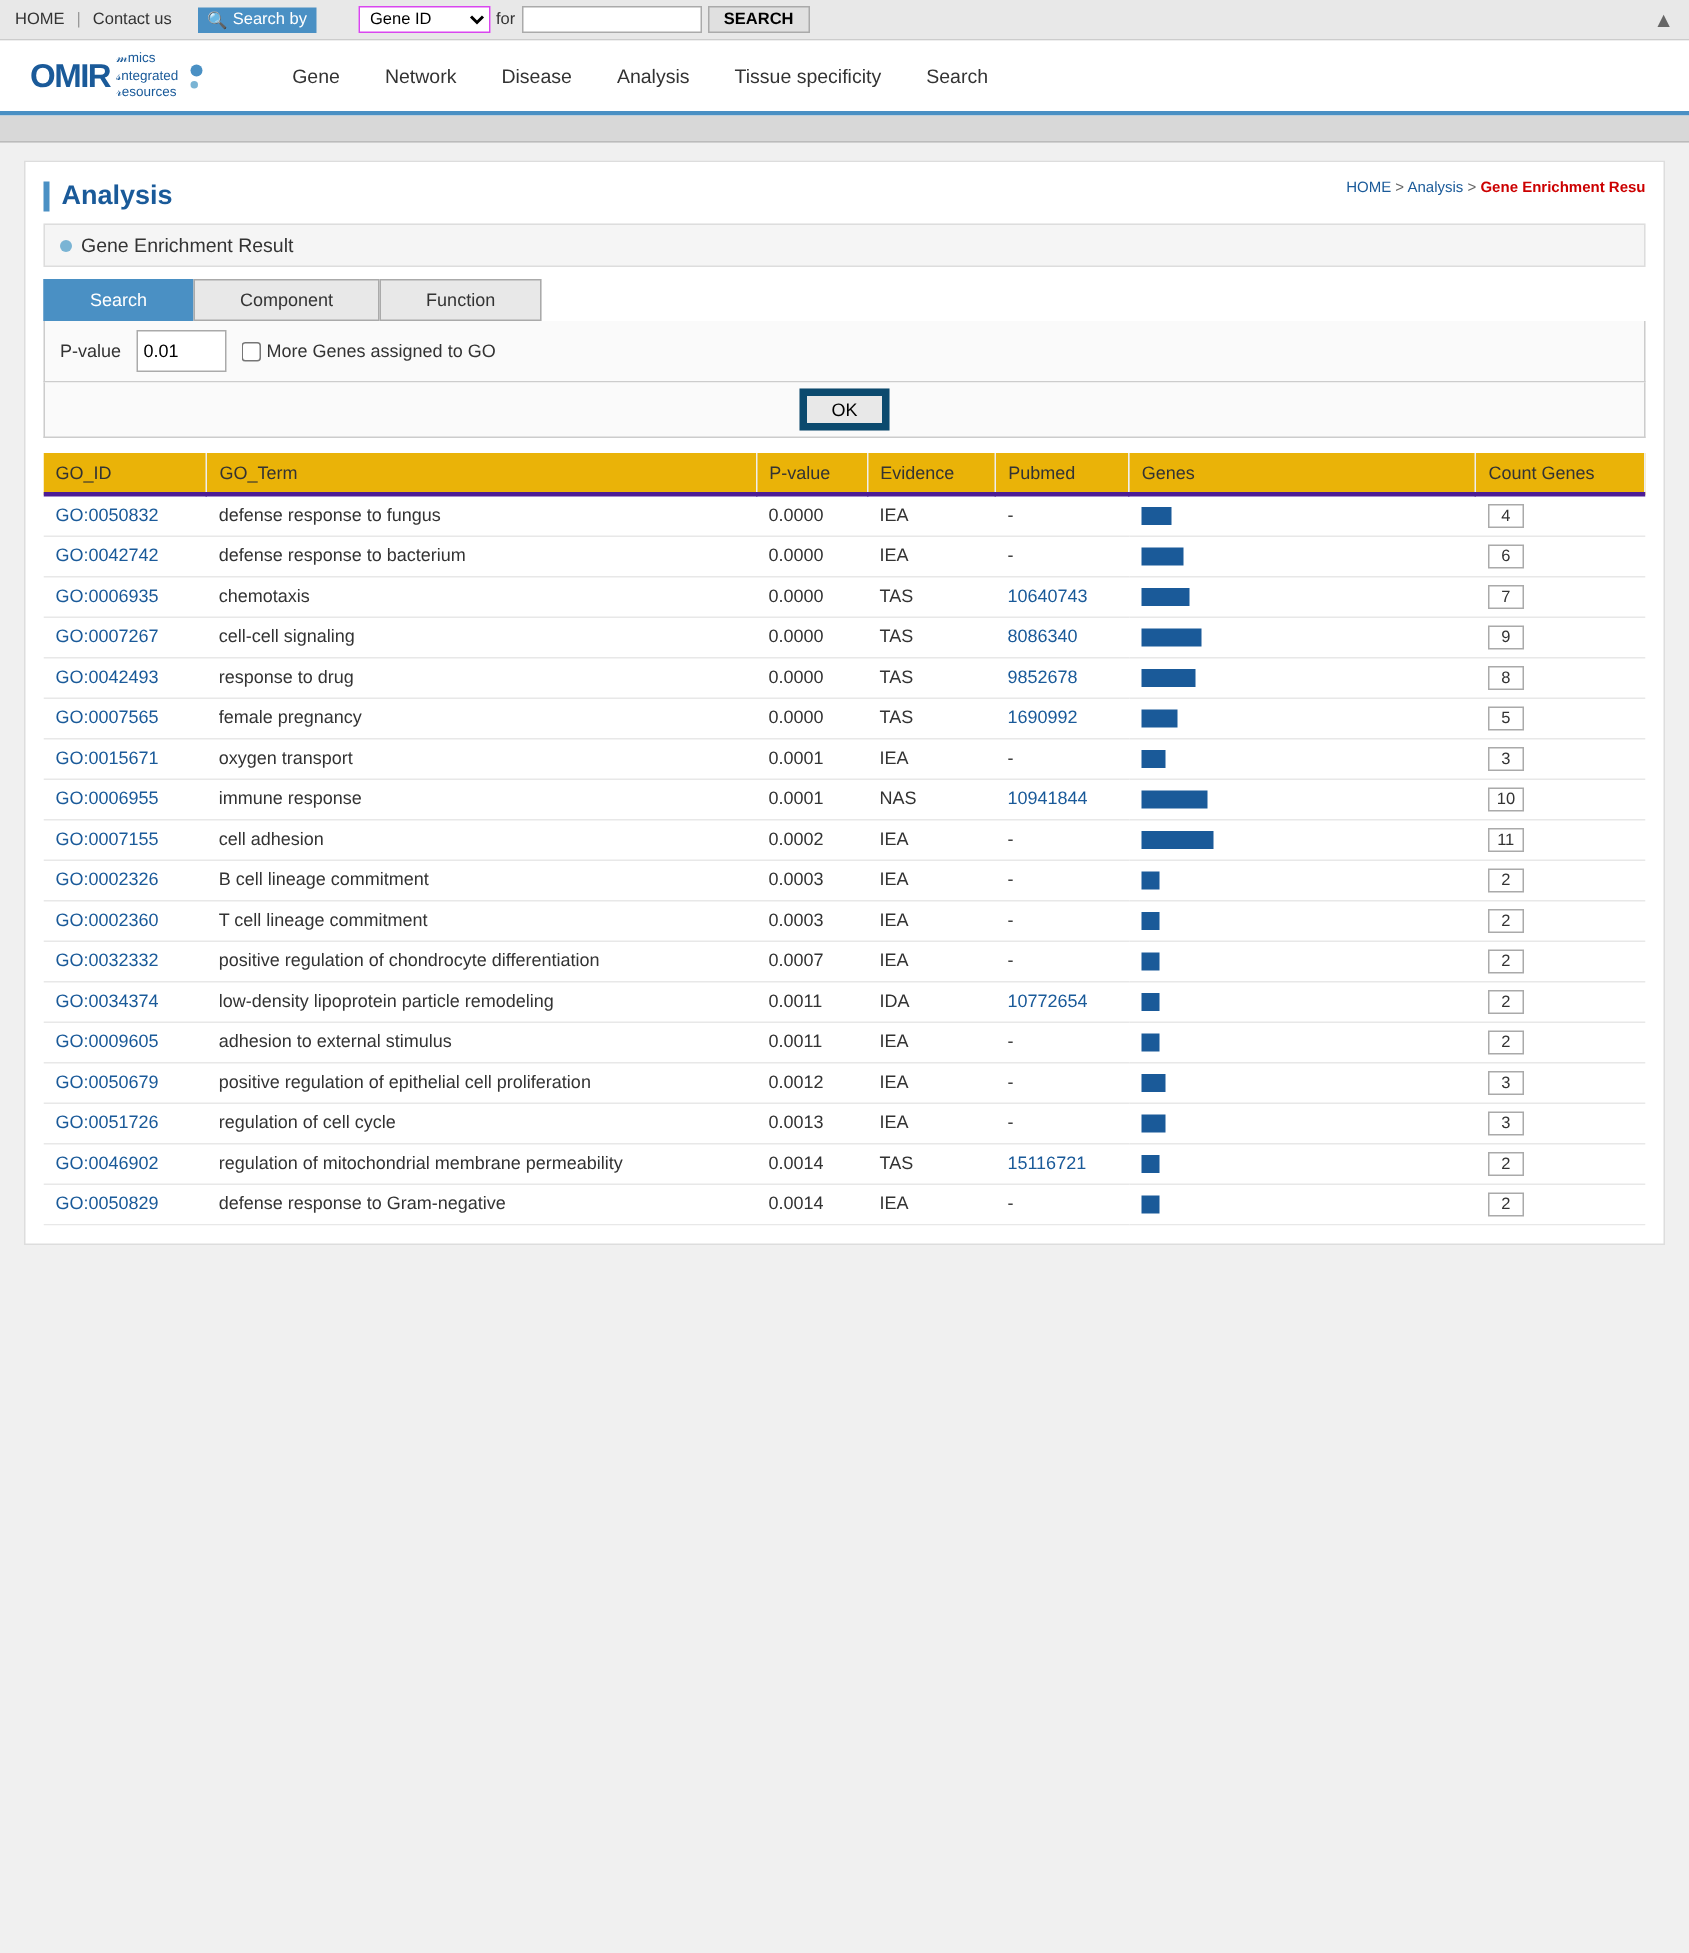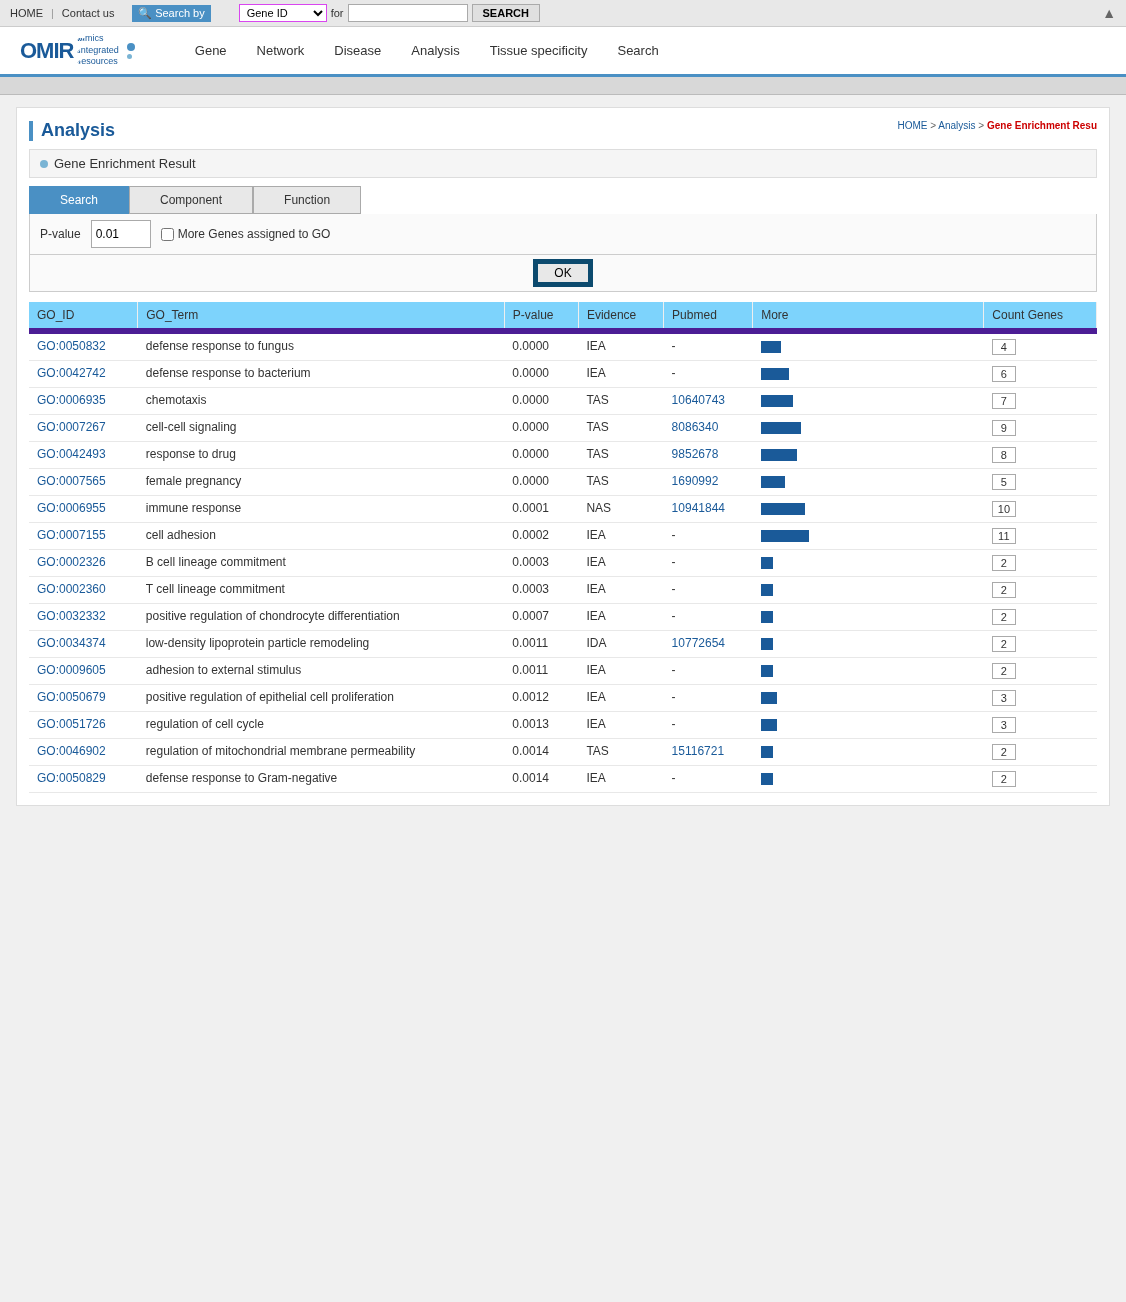--- a/index.html
+++ b/index.html
@@ -205,22 +205,22 @@
     .table-container {
       margin-top: 10px;
       overflow-x: auto;
     }
     table {
       width: 100%;
       border-collapse: collapse;
       font-size: 12px;
     }
     thead tr {
-      background: #7dd3fc;
-      border-bottom: 6px solid #4c1d95;
+      background: #eab308;
+      border-bottom: 3px solid #4c1d95;
       margin-left: 33px;
     }
     thead th {
       padding: 6px 8px;
       text-align: left;
       font-weight: normal;
       color: #333;
       border-right: 1px solid #eee;
     }
     tbody tr {
@@ -345,21 +345,21 @@
 
   <div class="table-container">
     <table>
       <thead>
         <tr>
           <th>GO_ID</th>
           <th>GO_Term</th>
           <th>P-value</th>
           <th>Evidence</th>
           <th>Pubmed</th>
-          <th style="min-width:180px;">More</th>
+          <th style="min-width:180px;">Genes</th>
           <th>Count Genes</th>
         </tr>
       </thead>
       <tbody id="table-body">
       <tr>
             <td><a href="#" class="go-link">GO:0050832</a></td>
             <td>defense response to fungus</td>
             <td>0.0000</td>
             <td>IEA</td>
             <td>-</td>
@@ -405,20 +405,29 @@
           <tr>
             <td><a href="#" class="go-link">GO:0007565</a></td>
             <td>female pregnancy</td>
             <td>0.0000</td>
             <td>TAS</td>
             <td><a href="#" class="pubmed-link">1690992</a></td>
             <td class="genes-bar-cell"><span class="genes-bar" style="width: 24px;"></span></td>
             <td><span class="count-badge">5</span></td>
           </tr>
           <tr>
+            <td><a href="#" class="go-link">GO:0015671</a></td>
+            <td>oxygen transport</td>
+            <td>0.0001</td>
+            <td>IEA</td>
+            <td>-</td>
+            <td class="genes-bar-cell"><span class="genes-bar" style="width: 16px;"></span></td>
+            <td><span class="count-badge">3</span></td>
+          </tr>
+          <tr>
             <td><a href="#" class="go-link">GO:0006955</a></td>
             <td>immune response</td>
             <td>0.0001</td>
             <td>NAS</td>
             <td><a href="#" class="pubmed-link">10941844</a></td>
             <td class="genes-bar-cell"><span class="genes-bar" style="width: 44px;"></span></td>
             <td><span class="count-badge">10</span></td>
           </tr>
           <tr>
             <td><a href="#" class="go-link">GO:0007155</a></td>

